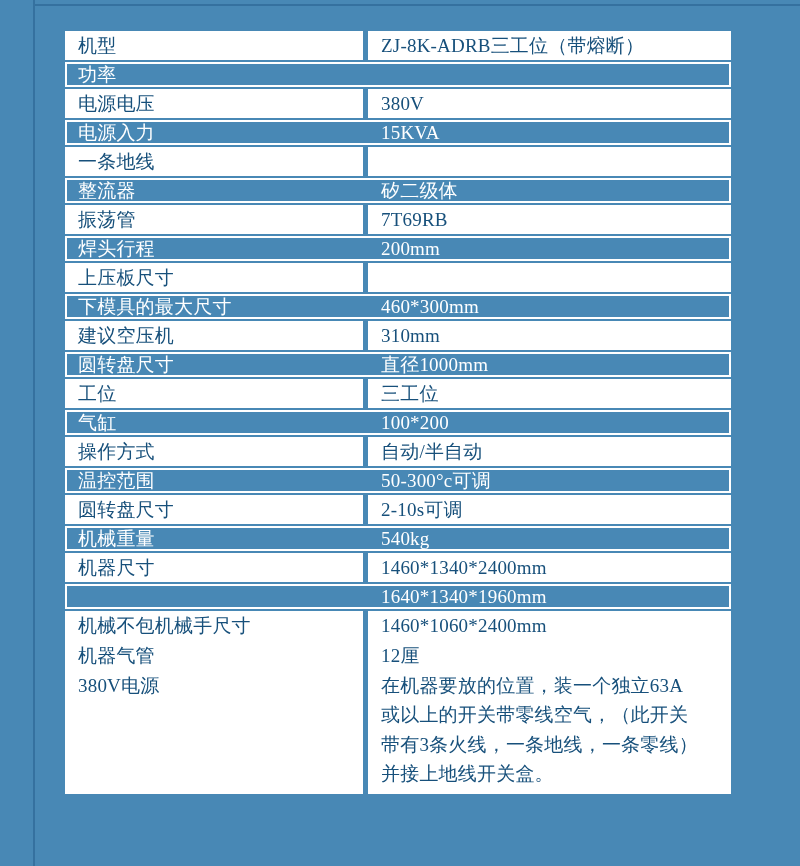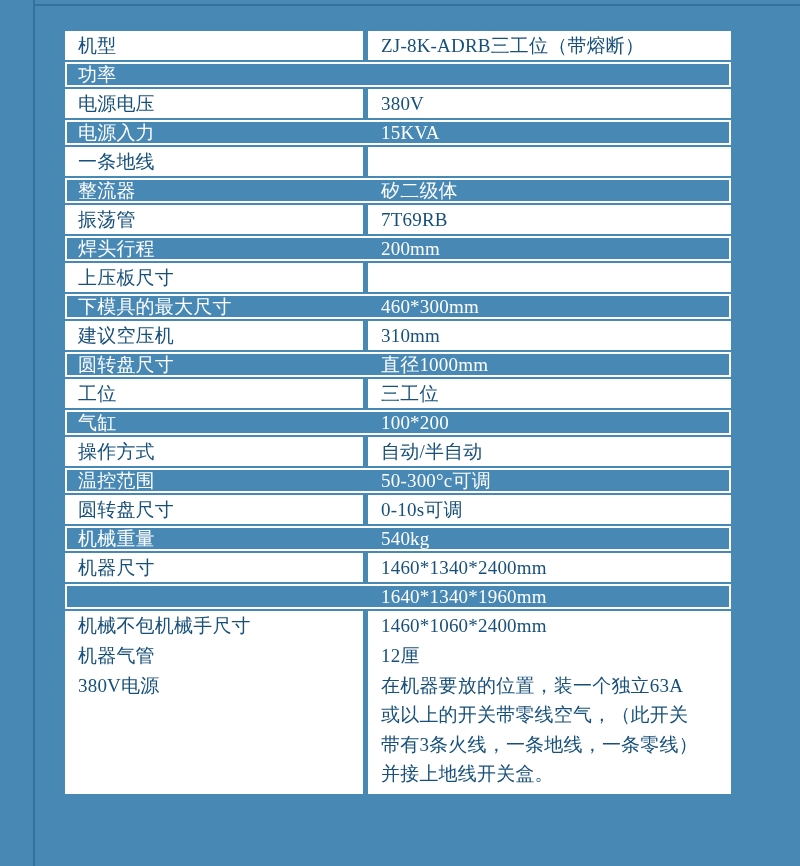--- a/index.html
+++ b/index.html
@@ -151,21 +151,21 @@
     <div class="row blue">
       <div class="band"></div>
       <span class="txt txt-l">温控范围</span>
       <span class="txt txt-r">50-300°c可调</span>
     </div>
 
     <div class="row white">
       <div class="bg-l"></div>
       <div class="bg-r"></div>
       <span class="txt txt-l">圆转盘尺寸</span>
-      <span class="txt txt-r">0-10s可调</span>
+      <span class="txt txt-r">2-10s可调</span>
     </div>
 
     <div class="row blue">
       <div class="band"></div>
       <span class="txt txt-l">机械重量</span>
       <span class="txt txt-r">540kg</span>
     </div>
 
     <div class="row white">
       <div class="bg-l"></div>

